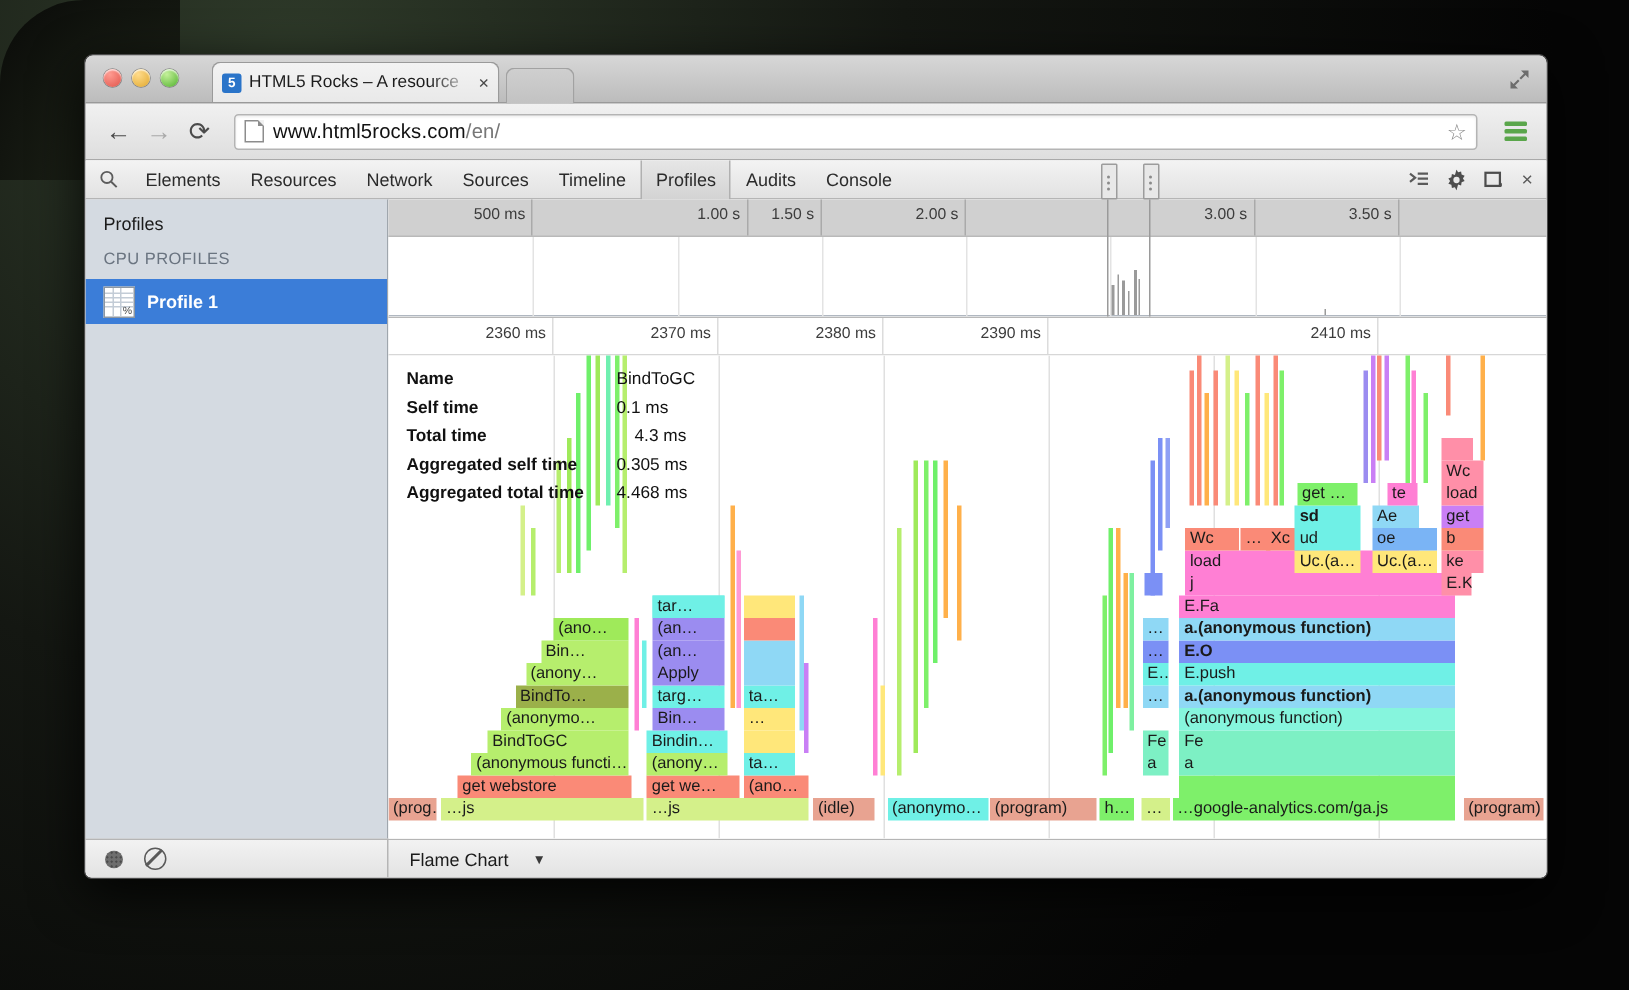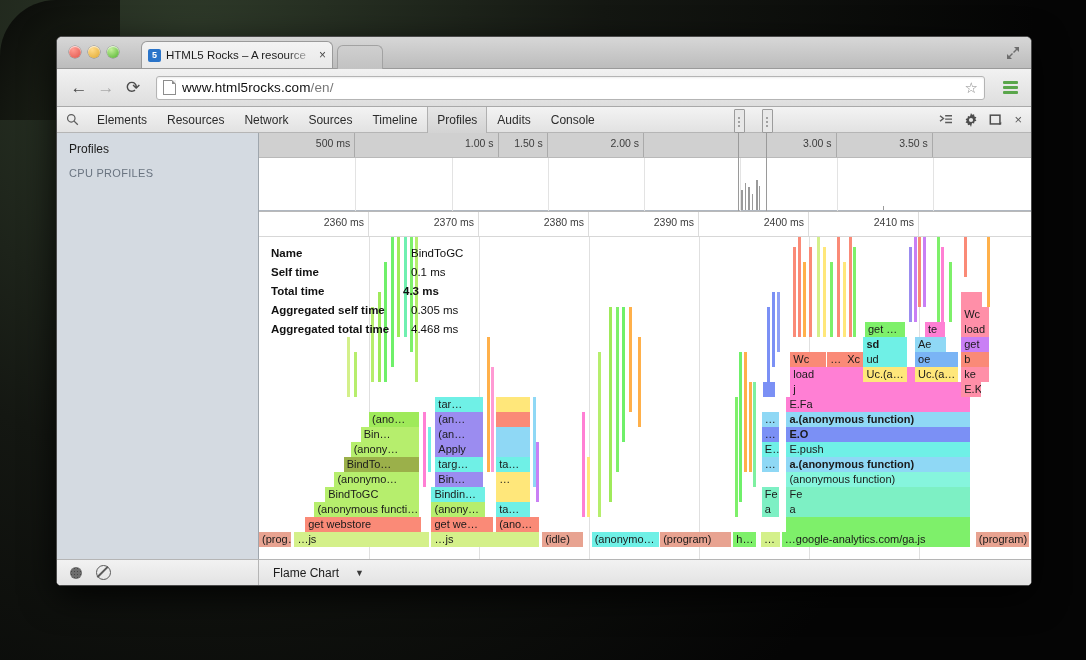--- a/index.html
+++ b/index.html
@@ -269,20 +269,32 @@
         </svg>
         <span style="font-size:13px;color:#5a5a5a;">×</span>
       </div>
     </div>
 
     <div id="dt-body">
 
       <div id="sidebar">
         <div id="sb-title">Profiles</div>
         <div id="sb-group">CPU PROFILES</div>
+        <div class="sb-item sel">
+          <div id="profile-icon">
+            <div class="g" style="top:3px"></div>
+              <div class="g" style="top:6px"></div>
+            <div class="g" style="top:9px"></div>
+              <div class="g" style="top:12px"></div>
+            <div class="v" style="left:5px"></div>
+              <div class="v" style="left:10px"></div>
+            <div class="pct">%</div>
+          </div>
+          <span>Profile 1</span>
+        </div>
       </div>
 
       <div id="panel">
 
         <div id="overview">
           <div id="ov-ruler">
               <div class="ov-tick" style="left: 0px; width: 96.25px;">
                 <span>500 ms</span>
               </div>
               <div class="ov-tick" style="left: 0px; width: 192.5px; margin-left: 47px;">
@@ -340,36 +352,33 @@
             </div>
             <div class="dt-tick" style="left: 0px; width: 220px;">
               <span>2370 ms</span>
             </div>
             <div class="dt-tick" style="left: 0px; width: 330px;">
               <span>2380 ms</span>
             </div>
             <div class="dt-tick" style="left: 0px; width: 440px;">
               <span>2390 ms</span>
             </div>
-            <div class="dt-tick" style="left: 0px; width: 550px;">
-              <span>2400 ms</span>
-            </div>
             <div class="dt-tick" style="left: 0px; width: 660px;">
               <span>2410 ms</span>
             </div>
           </div>
 
         <div id="chart">
           <div id="info-rows">
               <div class="info lbl" style="left: 12px; top: 10px;">Name</div>
               <div class="info" style="left: 152px; top: 10px;">BindToGC</div>
               <div class="info lbl" style="left: 12px; top: 29px;">Self time</div>
               <div class="info" style="left: 152px; top: 29px;">0.1 ms</div>
               <div class="info lbl" style="left: 12px; top: 48px;">Total time</div>
-              <div class="info" style="left: 144px; top: 48px; font-weight: bold;">4.3 ms</div>
+              <div class="info" style="left: 164px; top: 48px;">4.3 ms</div>
               <div class="info lbl" style="left: 12px; top: 67px;">Aggregated self time</div>
               <div class="info" style="left: 152px; top: 67px;">0.305 ms</div>
               <div class="info lbl" style="left: 12px; top: 86px;">Aggregated total time</div>
               <div class="info" style="left: 152px; top: 86px;">4.468 ms</div>
             </div>
         <div class="vgrid" style="left: 110px;"></div>
             <div class="vgrid" style="left: 220px;"></div>
             <div class="vgrid" style="left: 330px;"></div>
             <div class="vgrid" style="left: 440px;"></div>
             <div class="vgrid" style="left: 550px;"></div>

